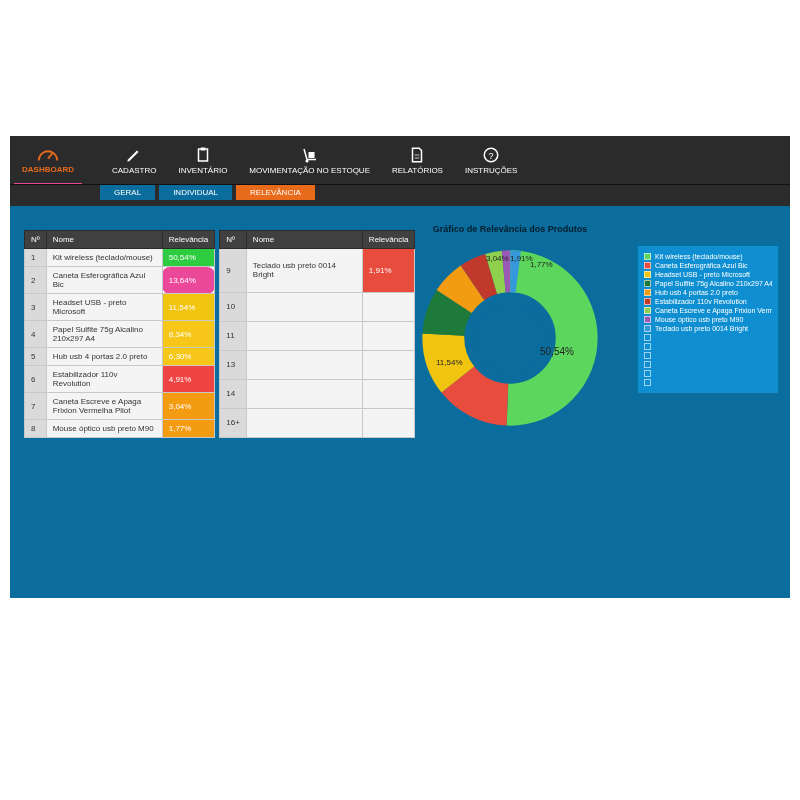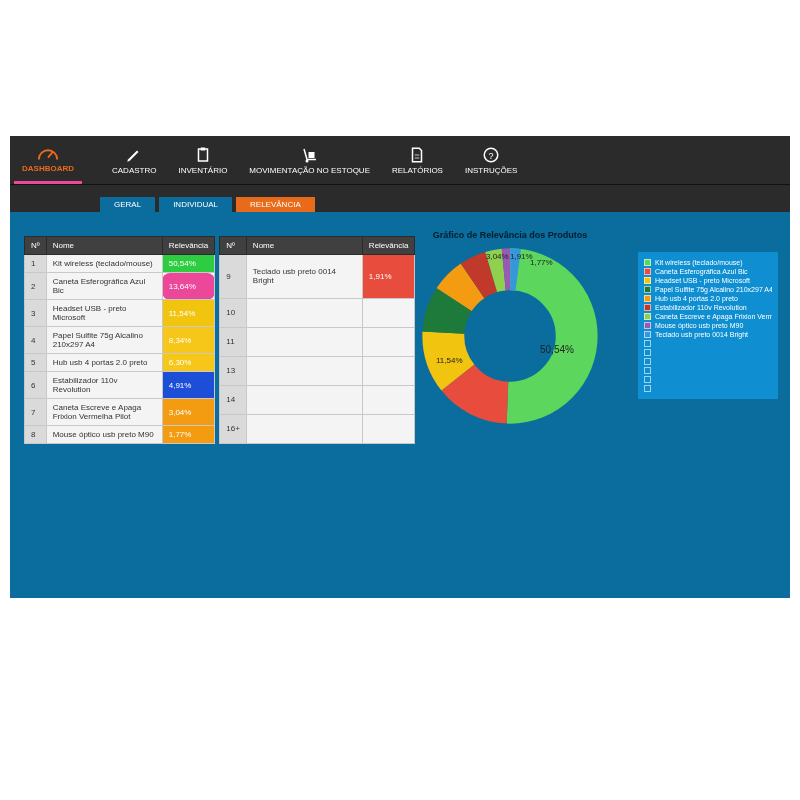--- a/index.html
+++ b/index.html
@@ -1,40 +1,40 @@
 <!DOCTYPE html>
 <html><head>
 <meta charset="utf-8">
 <style>
 * { margin:0; padding:0; box-sizing:border-box; font-family: Arial, sans-serif; }
 body { background:#fff; width:800px; height:800px; overflow:hidden; }
 .app { position:absolute; top:136px; left:10px; width:780px; height:462px; background:#0a6d9e; }
 .topbar { background:#2b2b2b; height:48px; display:flex; align-items:stretch; padding:0 4px; gap:6px; }
 .navitem { color:#fff; font-size:8px; display:flex; flex-direction:column; align-items:center; justify-content:center; padding:4px 8px; cursor:pointer; min-width:60px; }
-.navitem.dash { border-bottom:3px solid #ec4899; }
+.navitem.dash { border-bottom:1px solid #ec4899; }
 .navitem .ico { width:22px; height:18px; margin-bottom:2px; display:flex; align-items:center; justify-content:center; }
 .navitem.dash .lbl { color:#e86b1c; font-weight:bold; }
 .spacer { flex:0 0 10px; }
 
-.tabs { background:#2b2b2b; height:28px; display:flex; align-items:flex-end; padding-left:90px; gap:4px; border-top:1px solid #111; }
+.tabs { background:#2b2b2b; height:22px; display:flex; align-items:flex-start; padding-left:90px; gap:4px; border-top:1px solid #111; }
 .tab { font-size:8px; color:#fff; padding:3px 14px; background:#0a6d9e; cursor:pointer; }
 .tab.active { background:#e86b1c; }
 
 .content { position:relative; width:100%; height:calc(100% - 70px); }
 
 .tables { position:absolute; left:14px; top:24px; display:flex; gap:4px; }
 table { border-collapse:collapse; font-size:8px; background:#fff; }
 th { background:#404040; color:#fff; font-weight:normal; text-align:left; padding:4px 6px; border:1px solid #2b2b2b; }
 td { padding:4px 6px; border:1px solid #c8c8c8; background:#f4f4f4; color:#333; }
 td.rowhead { background:#dadada; color:#333; text-align:left; width:18px; }
 td.name { width:116px; }
 td.rel { width:48px; color:#fff; text-align:left; }
 
 .chart-area { position:absolute; left:380px; top:18px; width:240px; }
-.chart-title { color:#041d2a; font-size:9px; font-weight:bold; text-align:center; margin-bottom:8px; }
+.chart-title { color:#041d2a; font-size:9px; font-weight:bold; text-align:center; margin-bottom:16px; }
 .donut { width:176px; height:176px; margin:6px auto 0; position:relative; }
 .donut svg { width:100%; height:100%; transform:rotate(-90deg); }
 .donut .hole { position:absolute; left:50%; top:50%; width:70px; height:70px; margin:-35px 0 0 -35px; background:#0a6d9e; border-radius:50%; }
 .pct { position:absolute; font-size:8px; color:#222; }
 .pct.big { font-size:10px; }
 
 .legend { position:absolute; right:12px; top:40px; width:140px; background:#0f8fd1; padding:6px 6px 6px 6px; font-size:7px; color:#fff; }
 .legend .li { display:flex; align-items:center; gap:4px; padding:1px 0; white-space:nowrap; overflow:hidden; text-overflow:ellipsis; }
 .legend .sw { width:7px; height:7px; flex:0 0 7px; border:1px solid rgba(255,255,255,.6); }
 
@@ -142,21 +142,21 @@
               <td class="rel" style="background: rgb(246, 198, 24);">8,34%</td>
             </tr>
             <tr>
               <td class="rowhead">5</td>
               <td class="name">Hub usb 4 portas 2.0 preto</td>
               <td class="rel" style="background: rgb(246, 198, 24);">6,30%</td>
             </tr>
             <tr>
               <td class="rowhead">6</td>
               <td class="name">Estabilizador 110v Revolution</td>
-              <td class="rel" style="background: #1d4ed8;">4,91%</td>
+              <td class="rel" style="background: #ef4444;">4,91%</td>
             </tr>
             <tr>
               <td class="rowhead">7</td>
               <td class="name">Caneta Escreve e Apaga Frixion Vermelha Pilot</td>
               <td class="rel" style="background: rgb(243, 156, 18);">3,04%</td>
             </tr>
             <tr>
               <td class="rowhead">8</td>
               <td class="name">Mouse óptico usb preto M90</td>
               <td class="rel" style="background: rgb(243, 156, 18);">1,77%</td>

